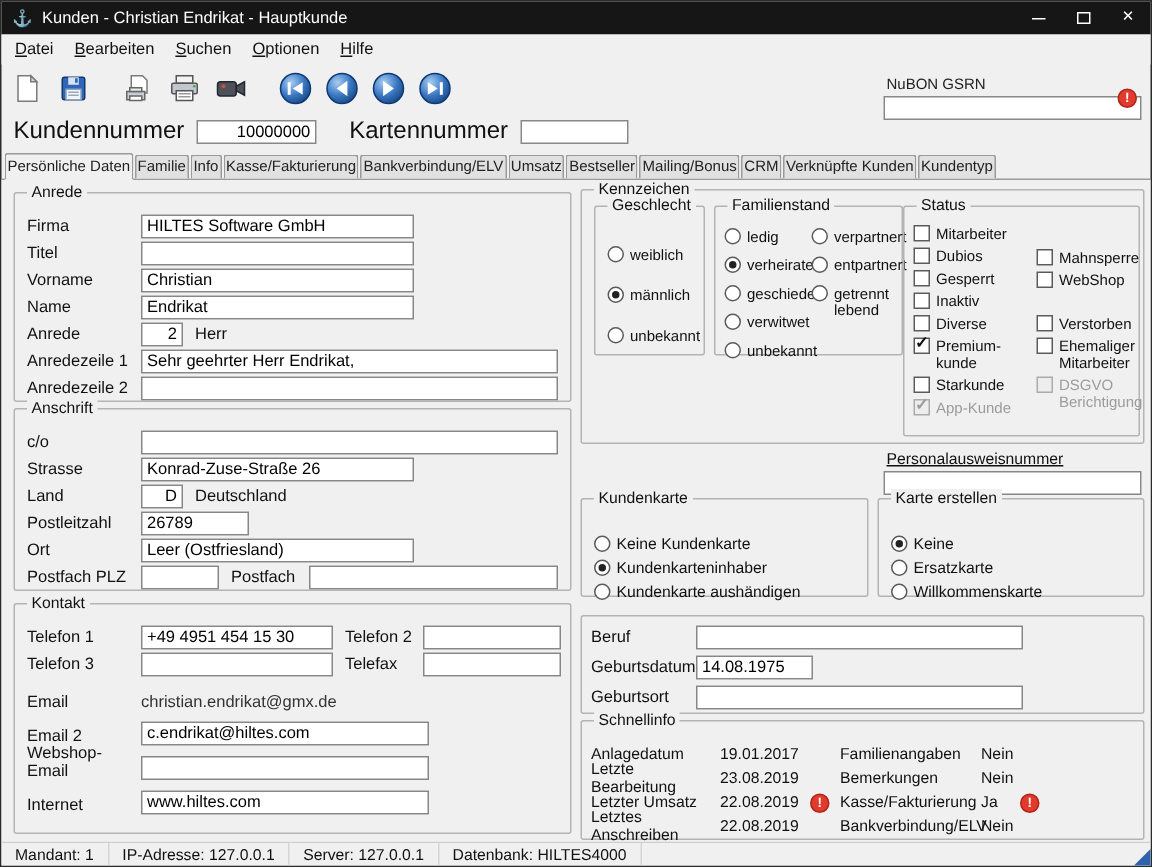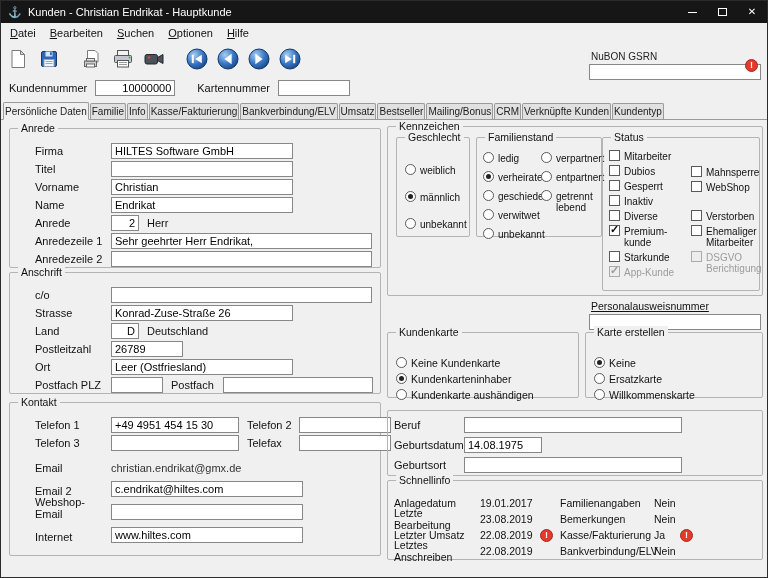--- a/index.html
+++ b/index.html
@@ -23,21 +23,21 @@
   .menu-item { padding: 2px 7px; }
   .menu-item u { text-decoration: underline; }
 
   
   .toolbar { height: 32px; flex: none; display: flex; align-items: center; padding: 2px 4px; gap: 5px; }
   .tool-btn { width: 26px; height: 26px; display: flex; align-items: center; justify-content: center; border: 1px solid transparent; }
   .tool-btn.grp { margin-left: 12px; }
 
   
   .headerrow { height: 26px; flex: none; display: flex; align-items: center; padding: 0 8px; gap: 8px; }
-  .hlabel { font-size: 11px; }
+  .hlabel { font-size: 16px; }
   .ml12 { margin-left: 14px; }
 
   
   .nubon { position: absolute; left: 588px; top: 50px; width: 172px; }
   .nubon-label { font-size: 10px; color: #222; padding-left: 2px; }
   .nubon-input-wrap { position: relative; margin-top: 2px; }
   .nubon-input { width: 172px; }
   .nubon-badge { position: absolute; right: 3px; top: -5px; }
 
   
@@ -64,21 +64,21 @@
   #box-karte        { left: 584px; top: 212px; width: 178px; height: 66px; }
   #box-person       { left: 386px; top: 290px; width: 376px; height: 66px; padding-top: 4px; }
   #box-schnellinfo  { left: 386px; top: 360px; width: 376px; height: 80px; }
   #pa-block         { position: absolute; left: 588px; top: 180px; width: 174px; text-decoration: underline; }
   .pa-label { font-size: 10.5px; padding-left: 2px; }
   .pa-input { width: 172px; margin-top: 2px; }
 
   
   .frow { display: flex; align-items: center; height: 17px; margin-top: 1px; padding: 0 8px; }
   .frow.mt6 { margin-top: 6px; align-items: flex-end; }
-  .flabel { width: 76px; flex: none; margin-left: 17px; }
+  .flabel { width: 76px; flex: none; }
   .flabel2 { width: 52px; flex: none; margin-left: 8px; }
   .tb { height: 16px; border: 1px solid #878787; background: #fff; font: 11px "Liberation Sans", sans-serif;
         color: #000; padding: 0 3px; outline: none; }
   .tr { text-align: right; }
   .w80{width:80px}.w72{width:72px}.w182{width:182px}.w280{width:280px}.w28{width:28px}
   .w52{width:52px}.w168{width:168px}.w128{width:128px}.w92{width:92px}.w192{width:192px}
   .w218{width:218px}.w78{width:78px}
   .ptext { margin-left: 8px; }
   .ptext0 { color: #333; }
 
@@ -573,13 +573,21 @@
             <span class="si-ic"></span>
             <span class="si-l2">Bankverbindung/ELV</span>
             <span class="si-v2">Nein</span>
             <span class="si-ic"></span>
           </div>
         </div>
     </div>
 
   </div>
 
+  <div class="statusbar" id="statusbar">
+      <div class="sb-seg">Mandant: 1</div>
+      <div class="sb-seg">IP-Adresse: 127.0.0.1</div>
+      <div class="sb-seg">Server: 127.0.0.1</div>
+      <div class="sb-seg">Datenbank: HILTES4000</div>
+      <div class="sb-fill"></div>
+      <div class="sb-grip"></div>
+    </div>
 </div>
 
 </body></html>

